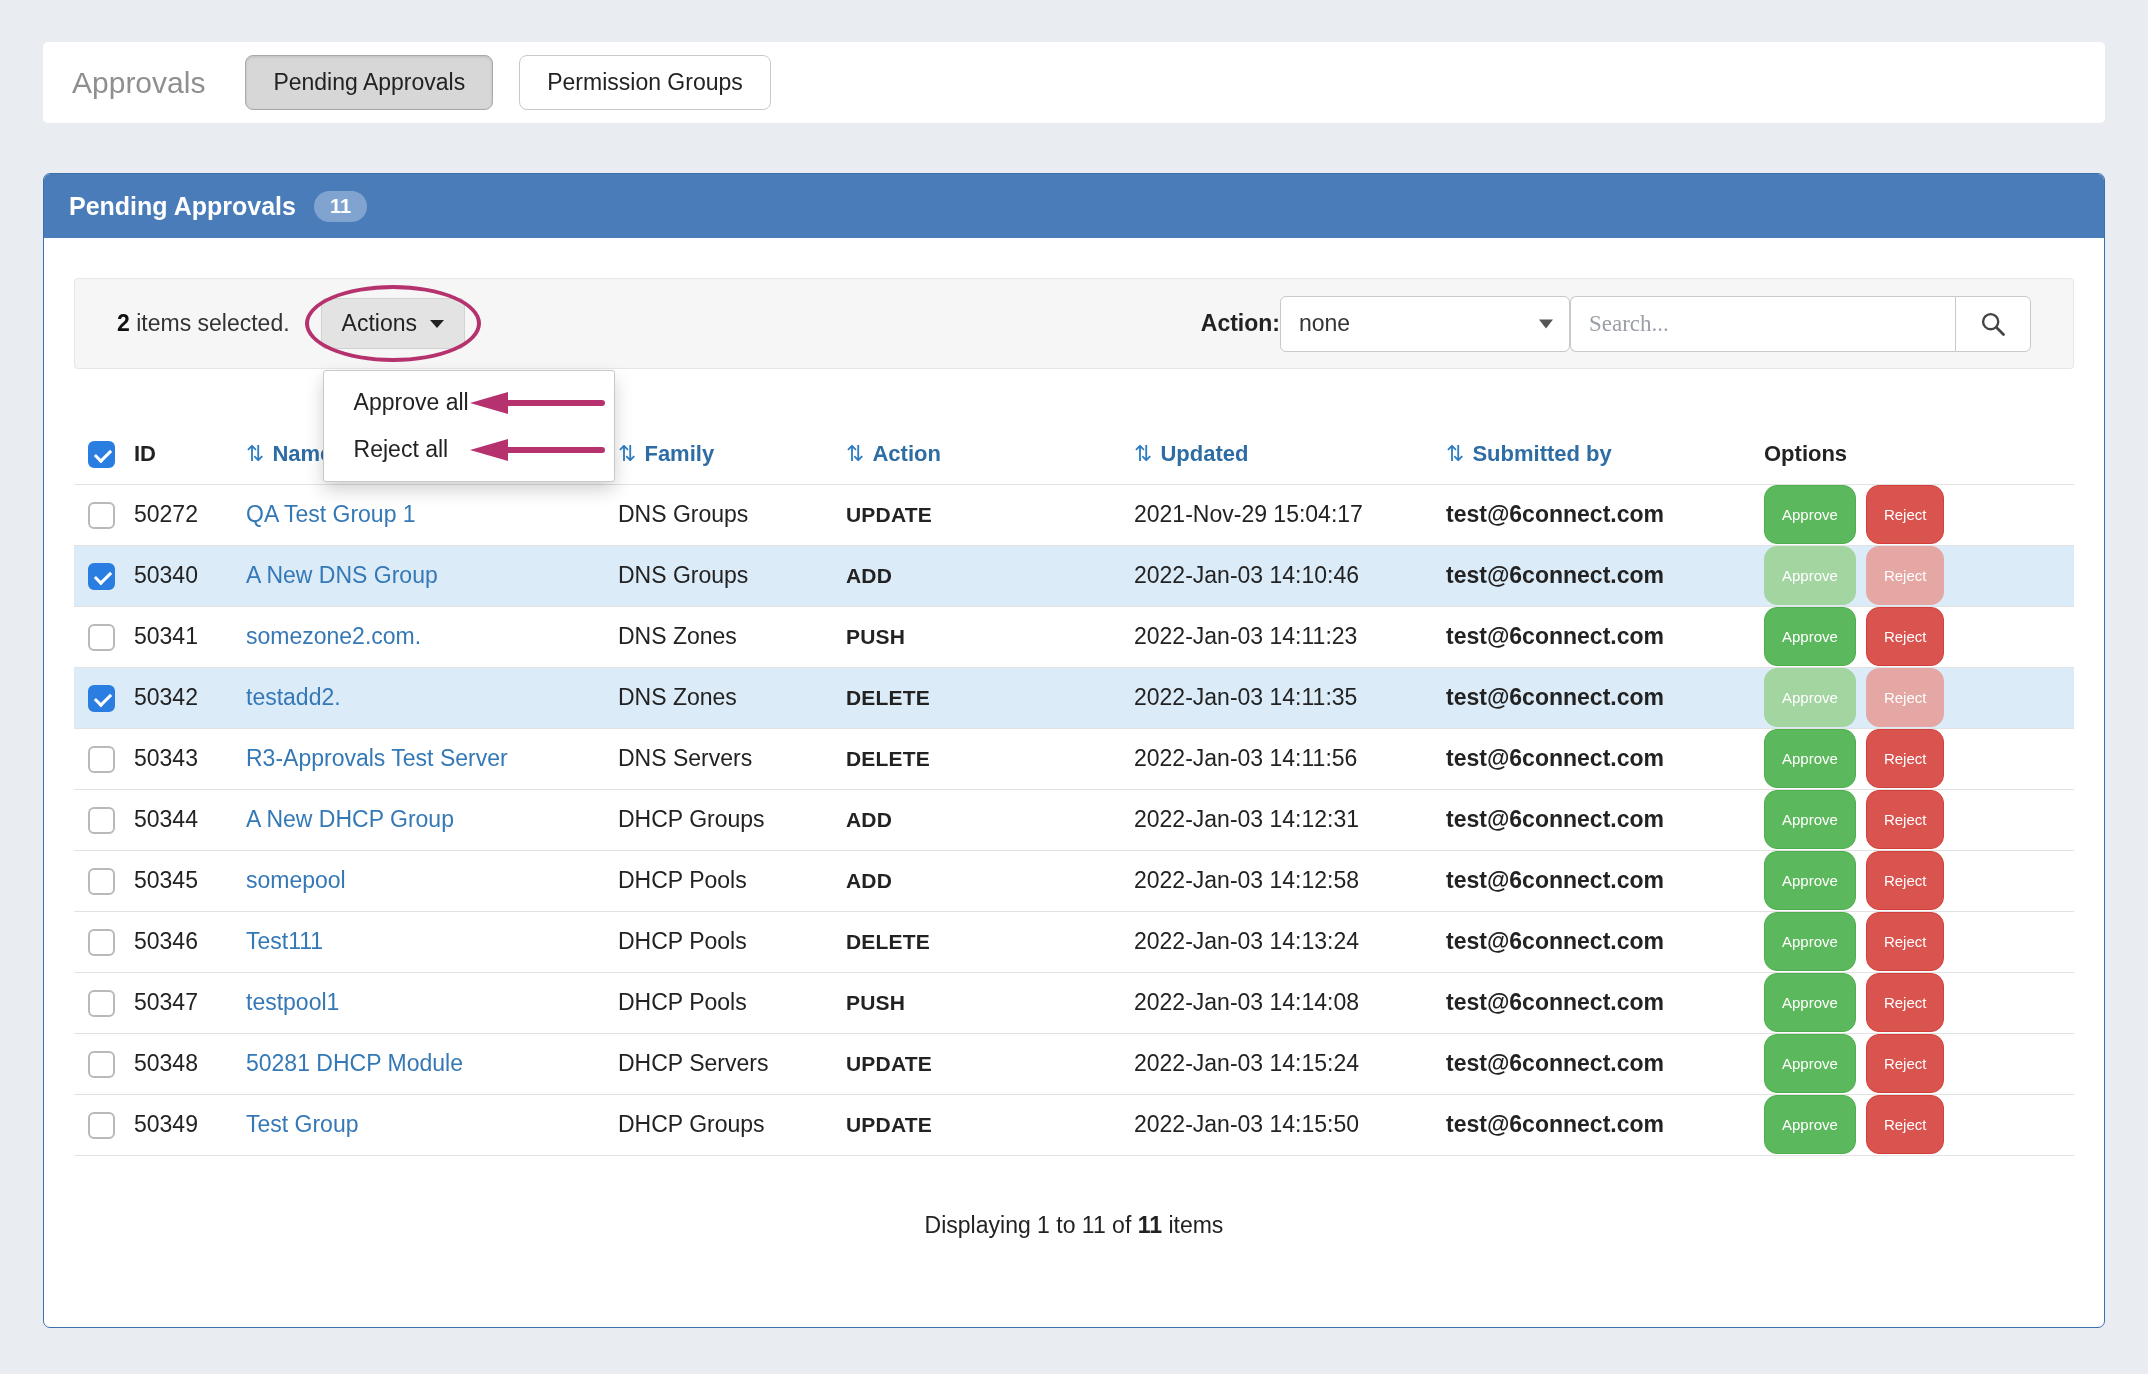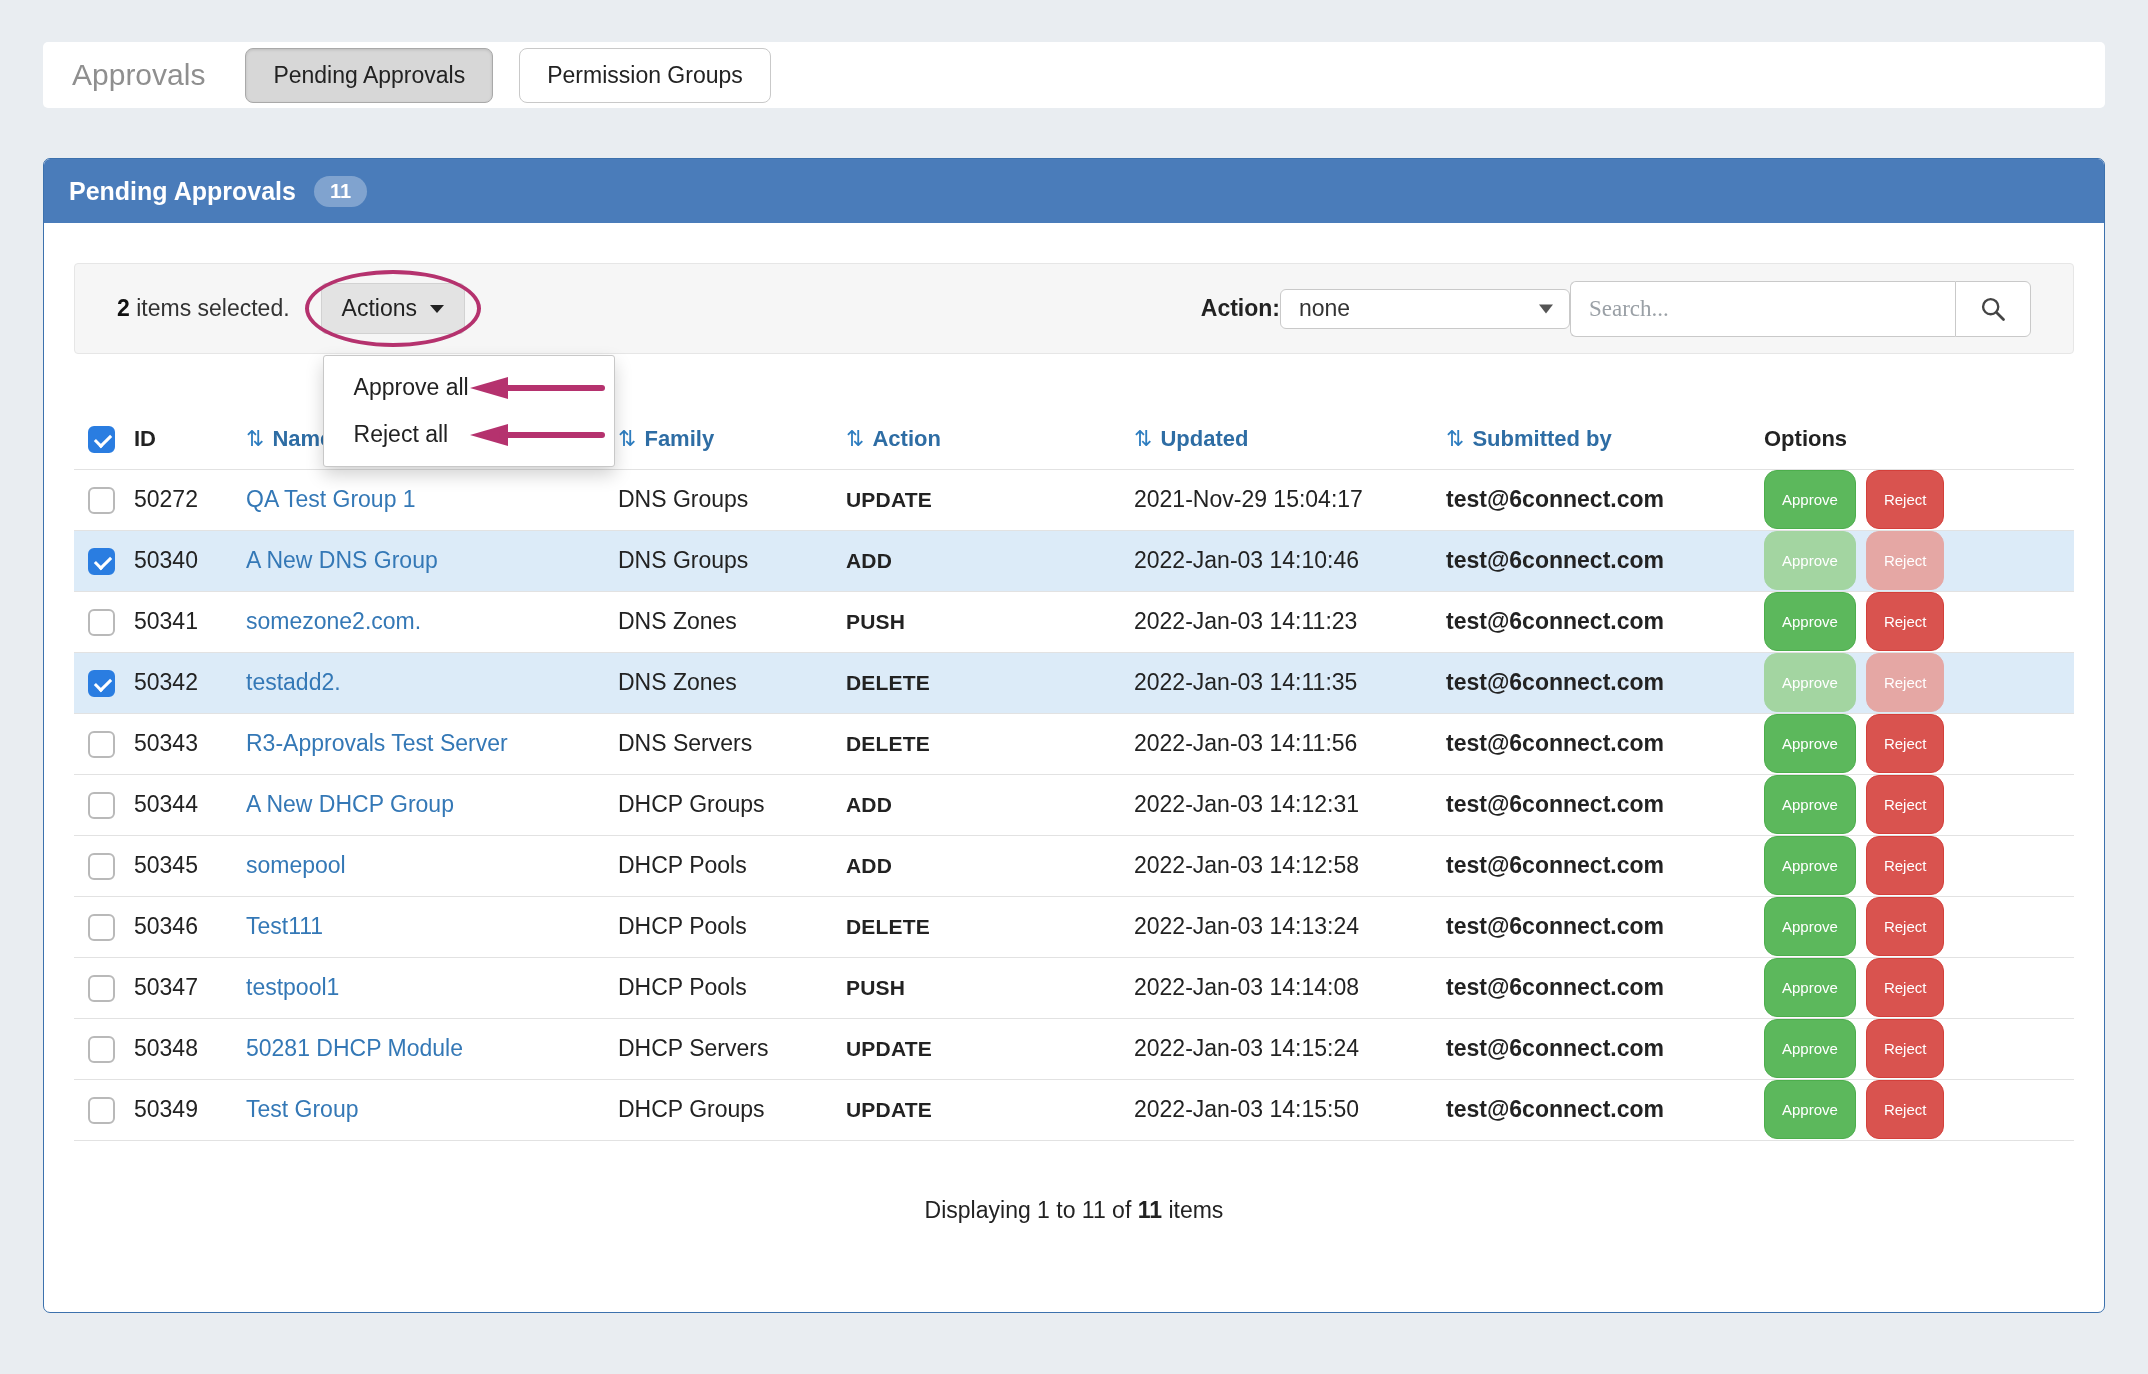--- a/index.html
+++ b/index.html
@@ -20,21 +20,21 @@
     --annotation:#b5326e;
   }
   *{box-sizing:border-box;margin:0;padding:0;}
   html,body{width:2148px;height:1374px;}
   body{
     background:var(--page-bg);
     font-family:"Liberation Sans","DejaVu Sans",sans-serif;
     font-size:23px;color:#333;overflow:hidden;
   }
   
-  .top-card{margin:42px 43px 0;background:#fff;border-radius:5px;height:66px;
+  .top-card{margin:42px 43px 0;background:#fff;border-radius:5px;height:81px;
     display:flex;align-items:center;padding:12px 29px;gap:40px;}
   .page-title{font-size:30px;color:#8f8f8f;}
   .tabs{display:flex;gap:26px;}
   .tab-btn{font-family:inherit;font-size:23px;color:#222;padding:13px 27px;border-radius:8px;
     border:1px solid #c9c9c9;background:#fff;cursor:pointer;white-space:nowrap;}
   .tab-btn.active{background:#d7d7d7;border-color:#a9a9a9;box-shadow:inset 0 1px 3px rgba(0,0,0,.12);}
   
   .panel{margin:50px 43px 0;border:1px solid var(--panel-border);border-radius:7px;background:#fff;}
   .panel-header{background:var(--panel-header-bg);height:64px;border-radius:6px 6px 0 0;
     display:flex;align-items:center;padding:0 25px;gap:18px;}
@@ -56,21 +56,21 @@
   .annot-ellipse{position:absolute;left:-16px;right:-16px;top:-13px;bottom:-13px;
     border:4px solid var(--annotation);border-radius:50%;pointer-events:none;}
   .dropdown-menu{position:absolute;top:calc(100% + 21px);left:2px;width:292px;background:#fff;
     border:1px solid #c8c8c8;border-radius:3px;box-shadow:0 8px 18px rgba(0,0,0,.18);
     padding:8px 0;z-index:50;}
   .menu-item{position:relative;font-size:23px;color:#222;padding:10px 150px 10px 30px;
     cursor:pointer;white-space:nowrap;}
   .annot-arrow{position:absolute;right:8px;top:50%;transform:translateY(-50%);width:136px;height:28px;}
   .toolbar-right{display:flex;align-items:center;}
   .action-label{font-weight:bold;color:#222;}
-  .select{position:relative;width:290px;height:40px;background:#fff;border:1px solid #c9c9c9;
+  .select{position:relative;width:290px;height:56px;background:#fff;border:1px solid #c9c9c9;
     border-radius:6px;display:flex;align-items:center;padding:0 44px 0 18px;cursor:pointer;color:#333;}
   .select-caret{position:absolute;right:16px;top:50%;transform:translateY(-50%);width:0;height:0;
     border-left:7px solid transparent;border-right:7px solid transparent;border-top:9px solid #555;}
   .search-group{display:flex;}
   .search-input{width:385px;height:56px;border:1px solid #c9c9c9;border-right:none;
     border-radius:6px 0 0 6px;padding:0 18px;font-family:Liberation Serif, serif;font-size:23px;color:#333;
     outline:none;background:#fff;}
   .search-input::placeholder{color:#9aa0a6;}
   .search-btn{width:76px;height:56px;border:1px solid #c9c9c9;border-radius:0 6px 6px 0;background:#fff;
     display:flex;align-items:center;justify-content:center;cursor:pointer;}

